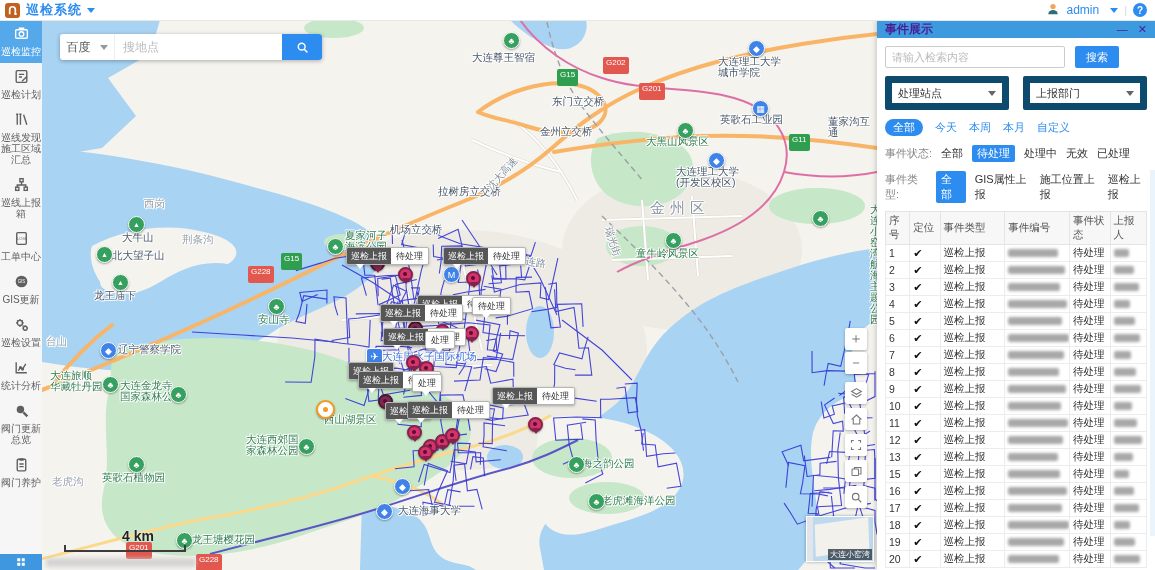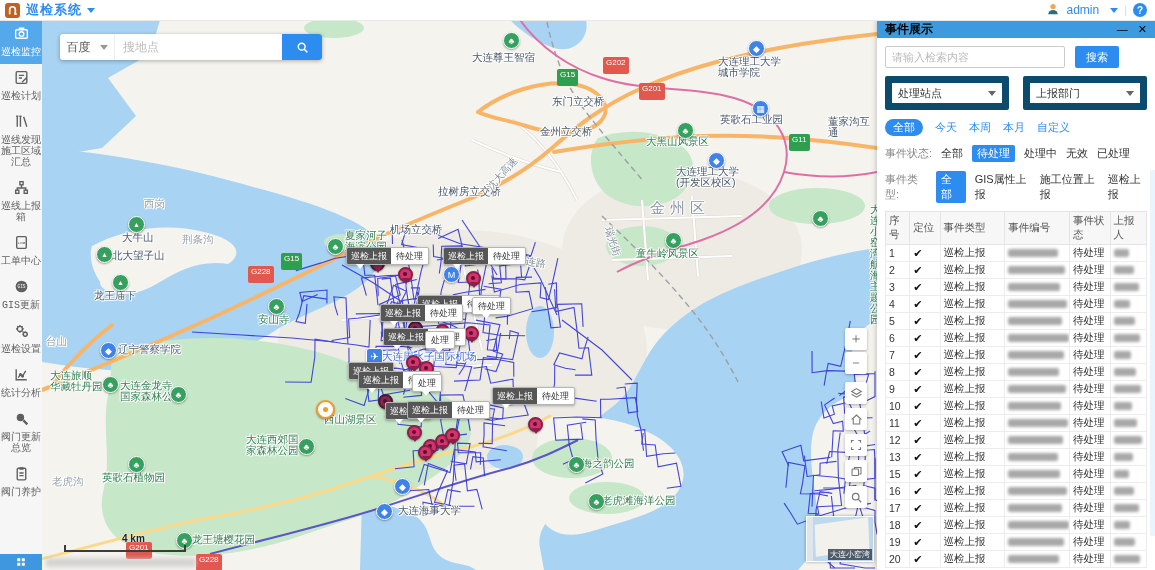--- a/index.html
+++ b/index.html
@@ -13,21 +13,21 @@
   .caret{display:inline-block;width:0;height:0;border-left:4px solid transparent;border-right:4px solid transparent;
          border-top:5px solid #2d8cf0;margin:0 0 0 5px;}
   .caret.gray{border-top-color:#999;}
   .hdr-right{margin-left:auto;display:flex;align-items:center;gap:6px;padding-right:8px;}
   .admin-name{color:#2d8cf0;font-size:12px;}
   .hdr-sep{color:#d8d8d8;font-size:11px;}
   .help-btn{width:14px;height:14px;border-radius:50%;background:#2d8cf0;color:#fff;font-size:10px;font-weight:bold;
             display:flex;align-items:center;justify-content:center;}
   
   .sidebar{position:absolute;left:0;top:20px;width:42px;bottom:0;background:#f6f6f6;z-index:15;display:flex;flex-direction:column;}
-  .side-items{flex:1;overflow:hidden;font-family:Liberation Mono, monospace;}
+  .side-items{flex:1;overflow:hidden;}
   .side-item{display:flex;flex-direction:column;align-items:center;padding:5px 1px 6px;cursor:pointer;
              color:#5f5f5f;font-size:10px;line-height:11px;text-align:center;}
   .side-item svg{width:17px;height:17px;stroke:#5f5f5f;fill:none;stroke-width:1.3;margin-bottom:2px;}
   .side-item.active{background:#55a8ea;color:#fff;}
   .side-item.active svg{stroke:#fff;}
   .side-footer{height:16px;background:#3f97e0;display:flex;align-items:center;justify-content:center;}
   
   .map{position:absolute;left:42px;top:20px;width:835px;height:550px;background:#f5f3ee;overflow:hidden;}
   .map svg.geo{position:absolute;left:0;top:0;z-index:0;}
   .mlabel{position:absolute;font-size:10.5px;color:#49586b;line-height:11px;white-space:pre-line;z-index:2;
@@ -60,31 +60,31 @@
   .callout::after{content:'';position:absolute;top:100%;left:9px;border:4px solid transparent;border-top:5px solid #fff;}
   .msearch{position:absolute;left:18px;top:14px;width:262px;height:26px;background:#fff;border-radius:3px;
            box-shadow:0 1px 4px rgba(0,0,0,.3);display:flex;align-items:stretch;z-index:6;}
   .msearch .engine{width:54px;display:flex;align-items:center;justify-content:center;gap:4px;color:#555;font-size:12px;border-right:1px solid #eee;}
   .msearch input{flex:1;border:none;outline:none;padding:0 8px;font-size:12px;color:#333;min-width:0;}
   .msearch input::placeholder{color:#bbb;}
   .msearch .sbtn{width:40px;background:#2d8cf0;border:none;border-radius:0 3px 3px 0;display:flex;align-items:center;justify-content:center;cursor:pointer;}
   .mctrl{position:absolute;left:803px;width:22px;height:22px;background:#fff;border-radius:2px;box-shadow:0 1px 3px rgba(0,0,0,.3);
          display:flex;align-items:center;justify-content:center;color:#777;font-size:14px;z-index:6;cursor:pointer;}
   .scalebox{position:absolute;left:22px;bottom:18px;z-index:3;}
-  .scalebox .txt{font-size:10px;font-weight:bold;color:#222;text-shadow:0 0 2px #fff;margin:0 0 1px 58px;}
+  .scalebox .txt{font-size:14px;font-weight:bold;color:#222;text-shadow:0 0 2px #fff;margin:0 0 1px 58px;}
   .scalebox .bar{width:118px;height:5px;border:2px solid #3c3c3c;border-top:none;}
   .attr{position:absolute;left:4px;bottom:3px;width:150px;height:9px;background:#c9c9c9;filter:blur(2px);opacity:.75;z-index:3;}
   .minimap{position:absolute;right:3px;bottom:8px;width:66px;height:44px;background:#bcd9ee;border:1px solid #fff;
            box-shadow:0 0 3px rgba(0,0,0,.35);z-index:6;overflow:hidden;}
   .minimap .inner{position:absolute;left:8px;top:4px;width:54px;height:32px;background:#f3f1ec;transform:rotate(-8deg) skewX(-6deg);}
   .minimap .strip{position:absolute;left:0;top:0;width:6px;height:100%;background:#dfe5ea;}
   .minimap .tag{position:absolute;right:1px;bottom:1px;background:rgba(45,58,70,.8);color:#fff;font-size:8px;padding:0 2px;line-height:11px;}
   
   .panel{position:absolute;right:0;top:20px;width:278px;bottom:0;background:#fff;box-shadow:-1px 0 5px rgba(0,0,0,.2);z-index:18;}
-  .panel-header{height:18px;background:#3e9ade;color:#000000;display:flex;align-items:center;padding:0 8px;font-size:12px;font-weight:bold;}
+  .panel-header{height:18px;background:#3e9ade;color:#4c1d95;display:flex;align-items:center;padding:0 8px;font-size:12px;font-weight:bold;}
   .panel-header .ph-btns{margin-left:auto;display:flex;gap:10px;font-weight:normal;font-size:11px;}
   .panel-body{padding:8px 8px 0;}
   .prow{display:flex;align-items:center;}
   .psearch input{width:166px;height:20px;border:1px solid #ccc;border-radius:2px;padding:0 6px;font-size:11px;color:#333;outline:none;}
   .psearch input::placeholder{color:#bbb;}
   .psearch .btn{margin-left:10px;width:44px;height:22px;background:#2d8cf0;color:#fff;border:none;border-radius:2px;font-size:11px;cursor:pointer;}
   .pselects{margin-top:8px;gap:14px;}
   .pselect{height:20px;border:7px solid #0c4a6e;border-radius:2px;display:flex;align-items:center;padding:0 6px;font-size:11px;color:#333;flex:1;cursor:pointer;}
   .pselect .caret{margin-left:auto;border-top-color:#666;}
   .ptime{margin-top:9px;gap:12px;font-size:11px;}

